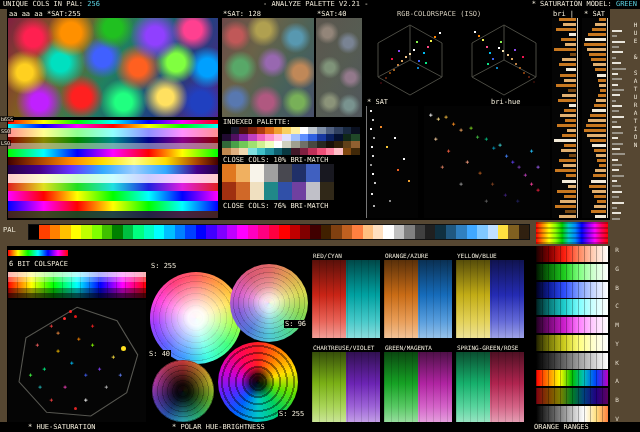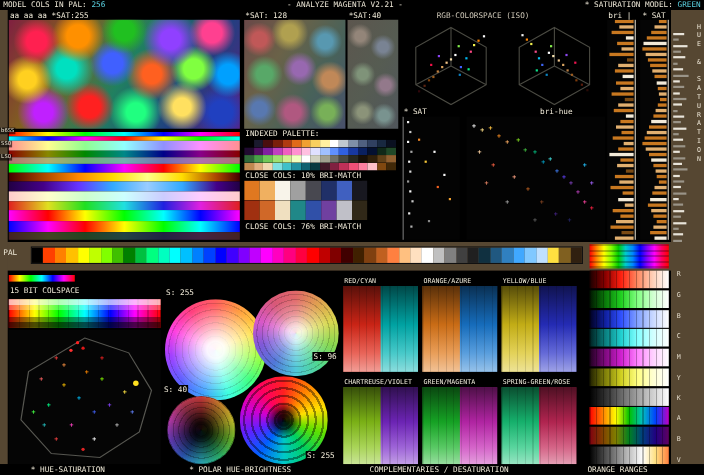--- a/index.html
+++ b/index.html
@@ -105,22 +105,22 @@
 .letters{position:absolute;left:1px;top:237px;width:12px;height:176px;display:flex;flex-direction:column;justify-content:space-between;align-items:center;font-size:6px;color:#e0d8c8}
 .cube{position:absolute;left:0;top:0;width:100%;height:100%}
 svg{display:block}
 </style>
 </head>
 <body>
 
 <div class="screen">
 
   <div class="topbar">
-    <div><span>MODEL COLS IN PAL:</span> <span class="cy">256</span></div>
-    <div>- ANALYZE MAGENTA V2.21 -</div>
+    <div><span>UNIQUE COLS IN PAL:</span> <span class="cy">256</span></div>
+    <div>- ANALYZE PALETTE V2.21 -</div>
     <div><span>* SATURATION MODEL:</span> <span class="cy">GREEN</span></div>
   </div>
 
   <div class="frame" style="left:0;top:9px;width:7px;height:413px"></div>
   <div class="frame" style="left:0;top:220px;width:640px;height:26px;z-index:1"></div>
   <div class="frame" style="left:610px;top:9px;width:30px;height:413px">
     <div class="vtext">HUE &amp; SATURATION</div>
     <div class="dashcol">
         <div class="bar" style="width: 60%; background: rgb(232, 228, 218);"></div>
         <div class="bar" style="width: 30%; background: rgb(154, 148, 136);"></div>
@@ -545,21 +545,21 @@
       <span style="background: rgb(64, 168, 255);"></span>
       <span style="background: rgb(128, 200, 255);"></span>
       <span style="background: rgb(192, 224, 255);"></span>
       <span style="background: rgb(255, 224, 64);"></span>
       <span style="background: rgb(128, 96, 32);"></span>
       <span style="background: rgb(48, 32, 16);"></span>
     </div>
   <div class="abs rainblock" style="left:536px;top:222px;width:72px;height:22px"></div>
 
   <div class="abs ministrip" style="left:8px;top:250px;width:60px;height:6px;z-index:3"></div>
-  <div class="lbl" style="left:8px;top:260px">15 BIT COLSPACE</div>
+  <div class="lbl" style="left:8px;top:260px">6 BIT COLSPACE</div>
   <div class="abs grid12" style="left:8px;top:272px;width:138px;height:26px"></div>
   <div class="abs" style="left:8px;top:300px;width:138px;height:122px;background:#050505">
     <svg viewBox="0 0 100 100" preserveAspectRatio="none" style="width:100%;height:100%">
         <polygon points="50,6 79,17 94,45 86,76 60,95 28,92 8,67 13,31" fill="none" stroke="#565650" stroke-width="0.8"></polygon>
       </svg>
     <div class="ptlayer">
         <span class="pt" style="left: 44%; top: 8%; background: rgb(255, 32, 32); width: 3px; height: 3px; border-radius: 50%;"></span>
         <span class="pt" style="left: 48%; top: 12%; background: rgb(224, 24, 24); width: 3px; height: 3px; border-radius: 50%;"></span>
         <span class="pt" style="left: 40%; top: 14%; background: rgb(255, 48, 48); width: 3px; height: 3px; border-radius: 50%;"></span>
         <span class="pt" style="left: 82%; top: 38%; background: rgb(255, 224, 32); width: 5px; height: 5px; border-radius: 50%;"></span>
@@ -629,17 +629,16 @@
       <div class="rbar" style="background: repeating-linear-gradient(90deg, rgba(0, 0, 0, 0.28) 0px, rgba(0, 0, 0, 0.28) 1px, transparent 1px, transparent 6px), linear-gradient(90deg, rgb(32, 32, 0), rgb(128, 128, 10), rgb(208, 208, 32), rgb(255, 255, 128), rgb(255, 255, 208), rgb(255, 255, 255));"></div>
       <div class="rbar" style="background: repeating-linear-gradient(90deg, rgba(0, 0, 0, 0.28) 0px, rgba(0, 0, 0, 0.28) 1px, transparent 1px, transparent 6px), linear-gradient(90deg, rgb(0, 0, 0), rgb(48, 48, 48), rgb(104, 104, 104), rgb(160, 160, 160), rgb(208, 208, 208), rgb(255, 255, 255));"></div>
       <div class="rbar" style="background: repeating-linear-gradient(90deg, rgba(0, 0, 0, 0.28) 0px, rgba(0, 0, 0, 0.28) 1px, transparent 1px, transparent 6px), linear-gradient(90deg, rgb(255, 0, 0), rgb(255, 128, 0), rgb(255, 255, 0), rgb(0, 192, 0), rgb(0, 192, 192), rgb(0, 64, 255), rgb(192, 0, 192));"></div>
       <div class="rbar" style="background: repeating-linear-gradient(90deg, rgba(0, 0, 0, 0.28) 0px, rgba(0, 0, 0, 0.28) 1px, transparent 1px, transparent 6px), linear-gradient(90deg, rgb(128, 0, 16), rgb(128, 64, 0), rgb(128, 128, 0), rgb(0, 128, 32), rgb(0, 64, 128), rgb(32, 0, 128), rgb(96, 0, 96));"></div>
       <div class="rbar" style="background: repeating-linear-gradient(90deg, rgba(0, 0, 0, 0.28) 0px, rgba(0, 0, 0, 0.28) 1px, transparent 1px, transparent 6px), linear-gradient(90deg, rgb(0, 0, 0), rgb(64, 64, 64), rgb(128, 128, 128), rgb(192, 192, 192), rgb(255, 255, 255), rgb(255, 224, 128), rgb(255, 128, 64));"></div>
     </div>
 
   <div class="footer">
     <span style="left:28px">* HUE-SATURATION</span>
     <span style="left:172px">* POLAR HUE-BRIGHTNESS</span>
-    <span style="left:336px">COMPLEMENTARIES / DESATURATION</span>
     <span style="left:534px">ORANGE RANGES</span>
   </div>
 
 </div>
 
 </body></html>

